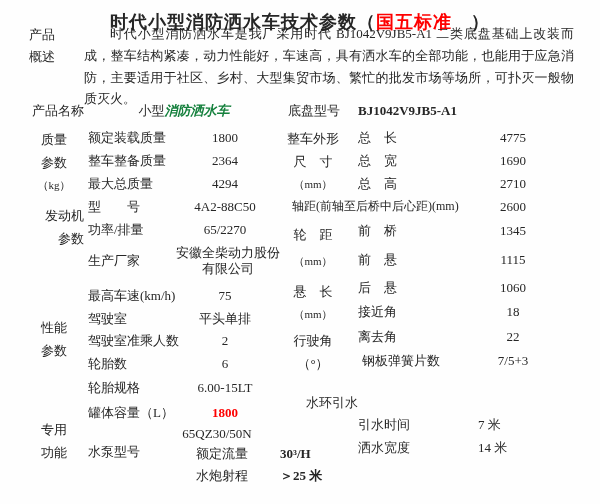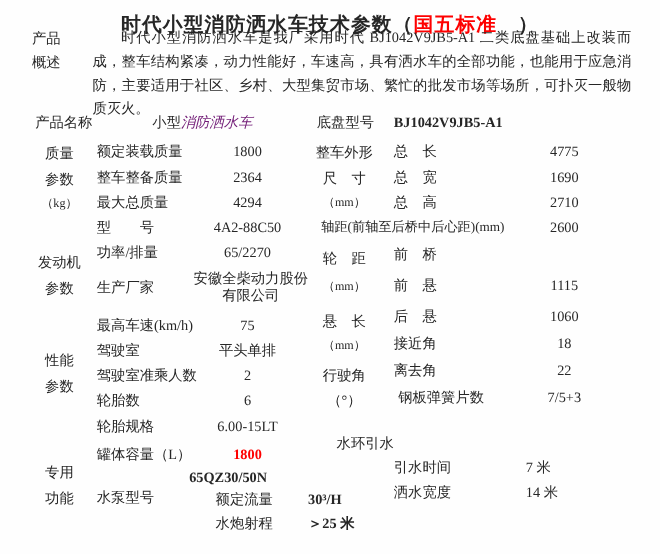--- a/index.html
+++ b/index.html
@@ -15,40 +15,40 @@
   
   .overview{position:absolute;top:22px;left:0;width:600px;display:flex;}
   .ov-label{width:84px;text-align:center;line-height:22px;padding-top:2px;}
   .ov-text{width:490px;line-height:21.8px;text-indent:26px;text-align:justify;padding-top:1px;}
   
   .prodrow{position:absolute;top:100px;left:0;width:600px;height:22px;line-height:22px;}
   .prodrow .c1{position:absolute;left:20px;width:76px;text-align:center;}
   .prodrow .c2{position:absolute;left:108px;width:152px;text-align:center;}
   .prodrow .c3{position:absolute;left:281px;width:66px;text-align:center;}
   .prodrow .c4{position:absolute;left:358px;font-weight:bold;}
-  .blue-i{color:#701a75;font-weight:normal;font-style:italic;}
+  .blue-i{color:#15803d;font-weight:bold;font-style:italic;}
   
   .sec{position:absolute;text-align:center;}
   .sec-mass{left:24px;top:129px;width:60px;line-height:22.6px;}
-  .sec-engine{left:24px;top:228px;width:60px;line-height:22.5px;}
+  .sec-engine{left:24px;top:205px;width:60px;line-height:22.5px;text-align:right;}
   .sec-perf{left:24px;top:317px;width:60px;line-height:22.5px;}
   .sec-special{left:24px;top:419px;width:60px;line-height:22.5px;}
   .sec-dim{left:284px;top:128px;width:58px;line-height:22.5px;}
   .sec-track{left:284px;top:222px;width:58px;line-height:26px;}
   .sec-overhang{left:284px;top:280px;width:58px;line-height:23px;}
   .sec-angle{left:284px;top:329px;width:58px;line-height:23px;}
   .small{font-size:11px;}
   
   .lstack{position:absolute;left:0;top:126px;width:360px;}
   .lrow{display:flex;align-items:center;}
   .lrow .k{margin-left:88px;width:92px;}
   .lrow .v{width:90px;text-align:center;}
   .vwide{width:112px !important;line-height:16px;margin-left:-8px;text-align:center;}
   .red-b{color:#fe0000;font-weight:bold;}
-  .pump-model{margin-left:172px;width:90px;text-align:left;font-weight:bold;}
+  .pump-model{margin-left:172px;width:90px;text-align:center;font-weight:normal;}
   .k2{margin-left:180px;width:84px;text-align:center;}
   .v2{margin-left:16px;width:74px;font-weight:bold;}
   .pump-label{position:absolute;left:88px;top:441px;height:22px;line-height:22px;}
   
   .rstack{position:absolute;left:282px;top:126px;width:318px;}
   .rrow{display:flex;align-items:center;}
   .rrow .k{margin-left:76px;width:96px;}
   .rrow .v{margin-left:16px;width:86px;text-align:center;}
   .wheelbase-k{margin-left:10px;width:178px;font-size:12px;}
   .wheelbase-row .v{margin-left:0;text-align:center;}
@@ -194,20 +194,21 @@
     <div class="rrow" style="height:23px">
       <div class="k">总　高</div>
       <div class="v">2710</div>
     </div>
     <div class="rrow wheelbase-row" style="height:23px">
       <div class="wheelbase-k">轴距(前轴至后桥中后心距)(mm)</div>
       <div class="v">2600</div>
     </div>
     <div class="rrow" style="height:26px">
       <div class="k">前　桥</div>
+      <div class="v">1345</div>
     </div>
     <div class="rrow" style="height:32px">
       <div class="k">前　悬</div>
       <div class="v">1115</div>
     </div>
     <div class="rrow" style="height:23px">
       <div class="k">后　悬</div>
       <div class="v">1060</div>
     </div>
     <div class="rrow" style="height:26px">

